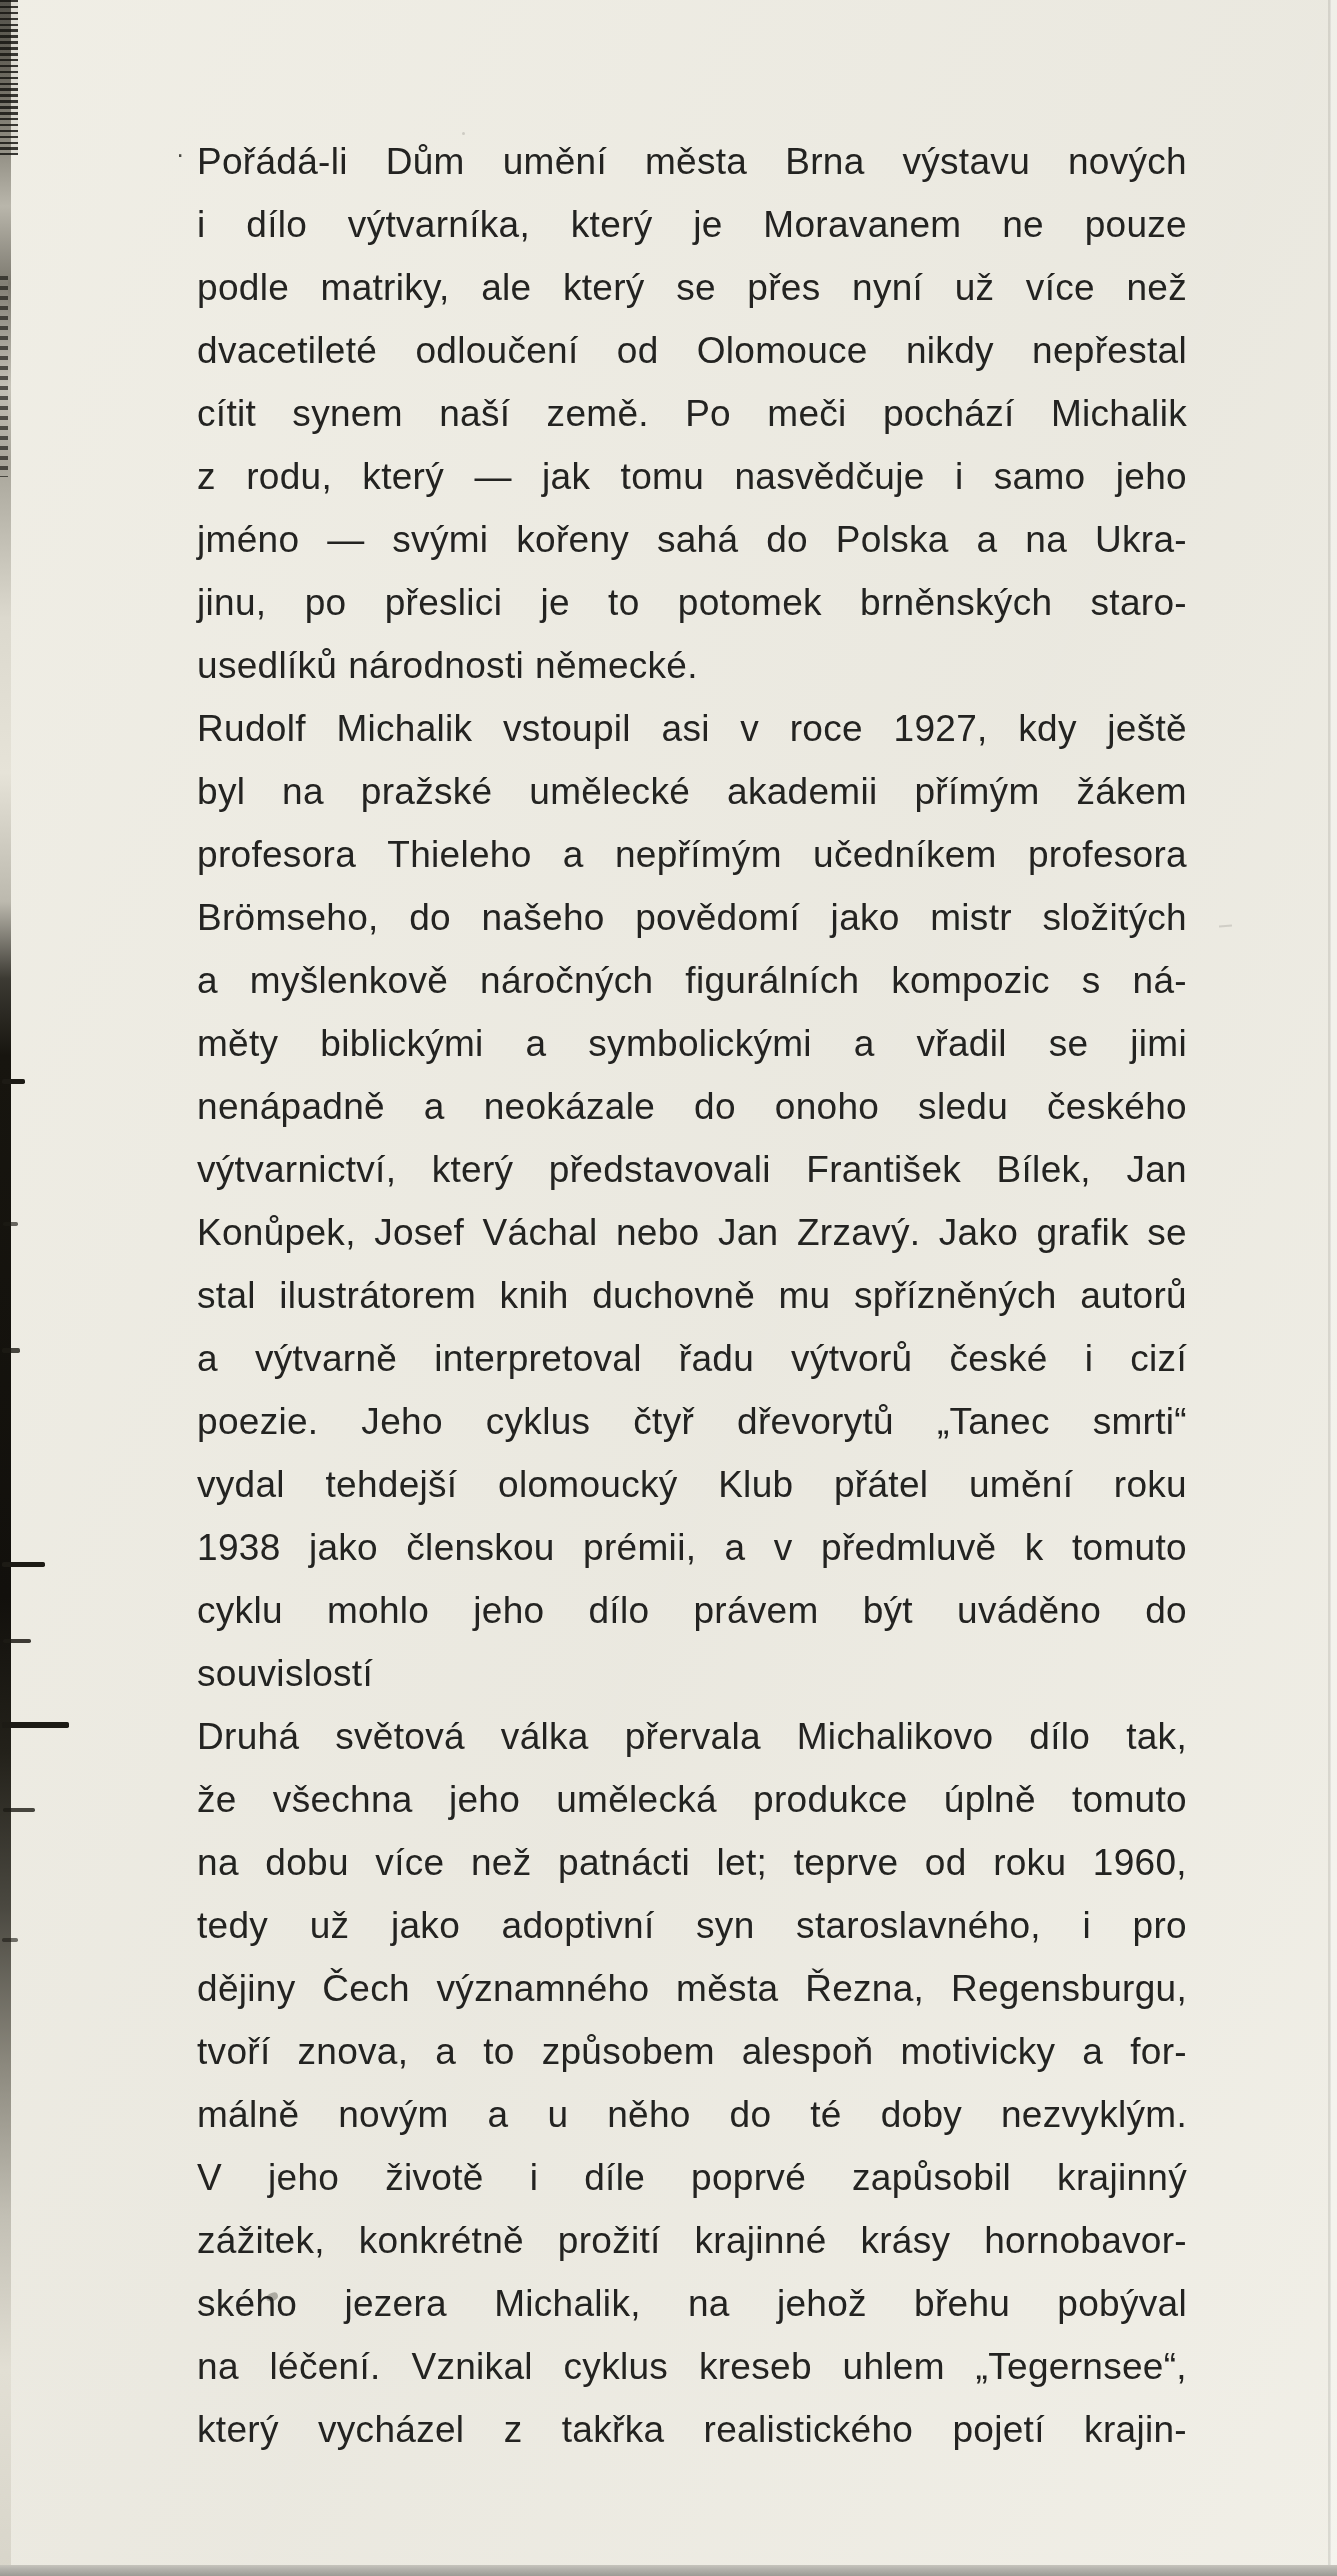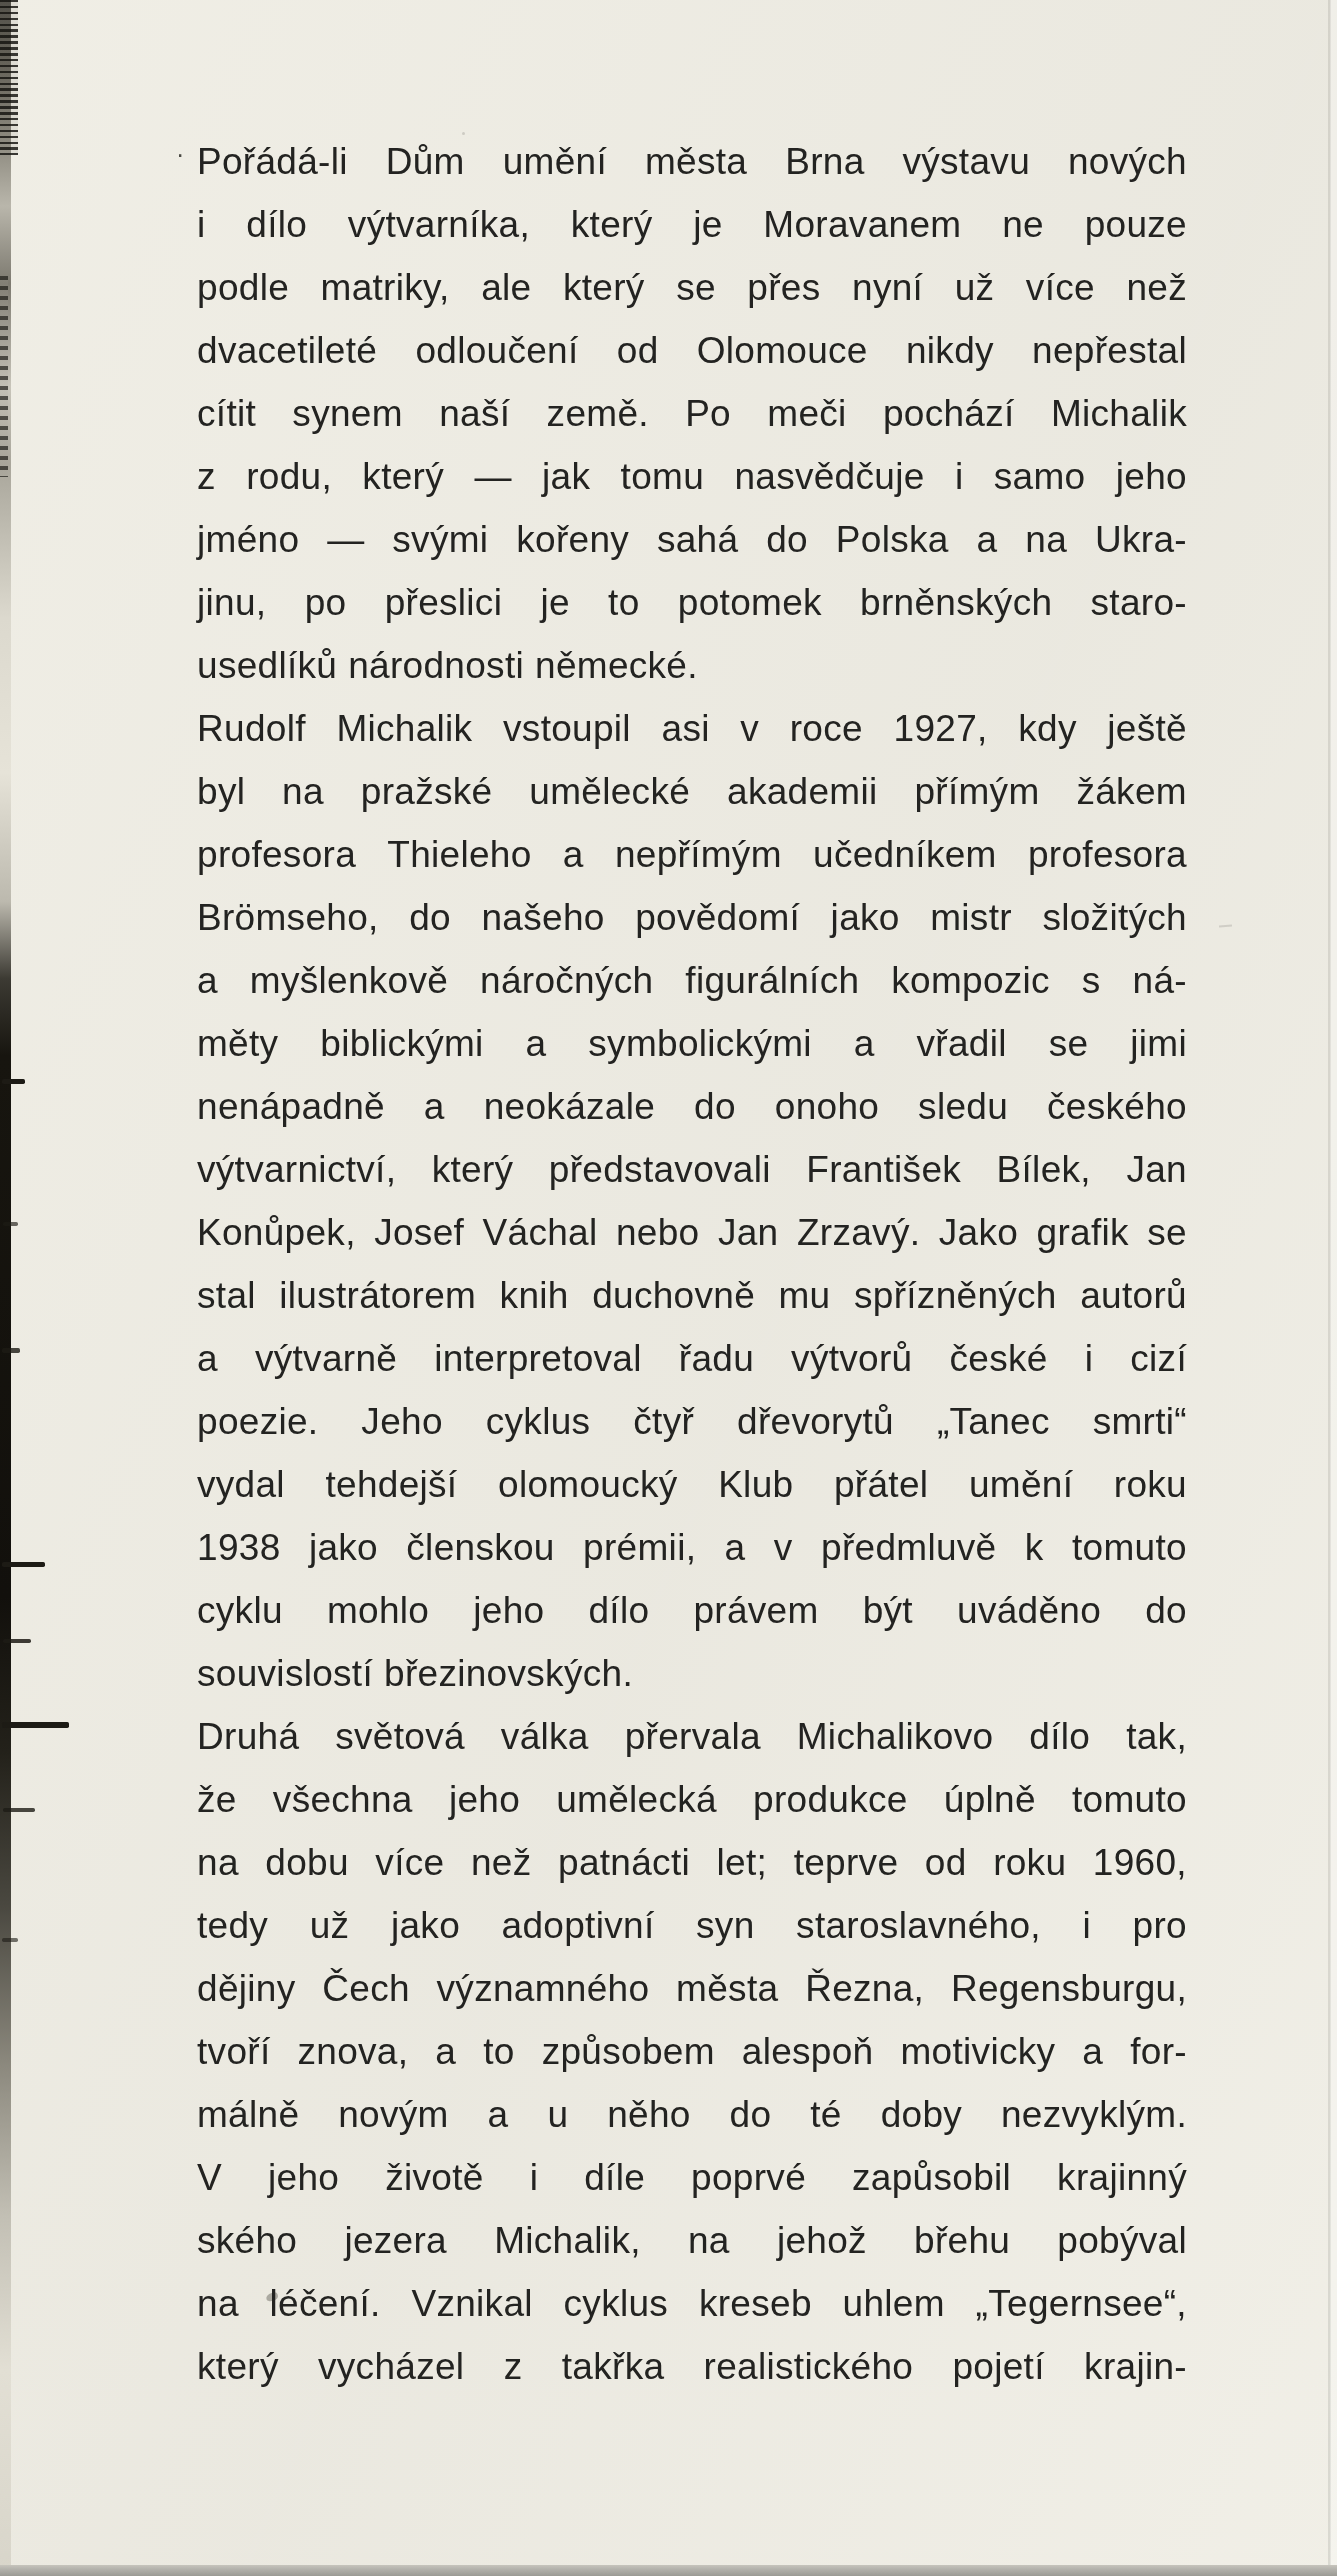--- a/index.html
+++ b/index.html
@@ -349,21 +349,20 @@
           <span class="w">mohlo</span>
           <span class="w">jeho</span>
           <span class="w">dílo</span>
           <span class="w">právem</span>
           <span class="w">být</span>
           <span class="w">uváděno</span>
           <span class="w">do</span>
         </div>
         <div class="line">
           <span class="w">souvislostí</span>
-          <span class="w">březinovských.</span>
         </div>
       </div>
       <div class="para">
         <div class="line j">
           <span class="w">Druhá</span>
           <span class="w">světová</span>
           <span class="w">válka</span>
           <span class="w">přervala</span>
           <span class="w">Michalikovo</span>
           <span class="w">dílo</span>
@@ -434,20 +433,28 @@
           <span class="w">V</span>
           <span class="w">jeho</span>
           <span class="w">životě</span>
           <span class="w">i</span>
           <span class="w">díle</span>
           <span class="w">poprvé</span>
           <span class="w">zapůsobil</span>
           <span class="w">krajinný</span>
         </div>
         <div class="line j">
+          <span class="w">zážitek,</span>
+          <span class="w">konkrétně</span>
+          <span class="w">prožití</span>
+          <span class="w">krajinné</span>
+          <span class="w">krásy</span>
+          <span class="w">hornobavor-</span>
+        </div>
+        <div class="line j">
           <span class="w">ského</span>
           <span class="w">jezera</span>
           <span class="w">Michalik,</span>
           <span class="w">na</span>
           <span class="w">jehož</span>
           <span class="w">břehu</span>
           <span class="w">pobýval</span>
         </div>
         <div class="line j">
           <span class="w">na</span>

